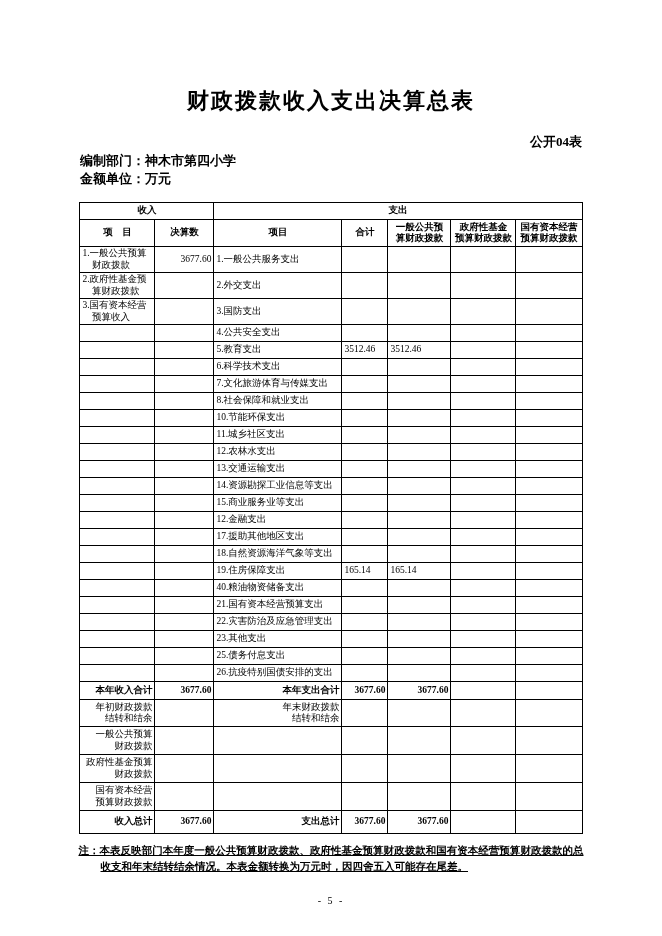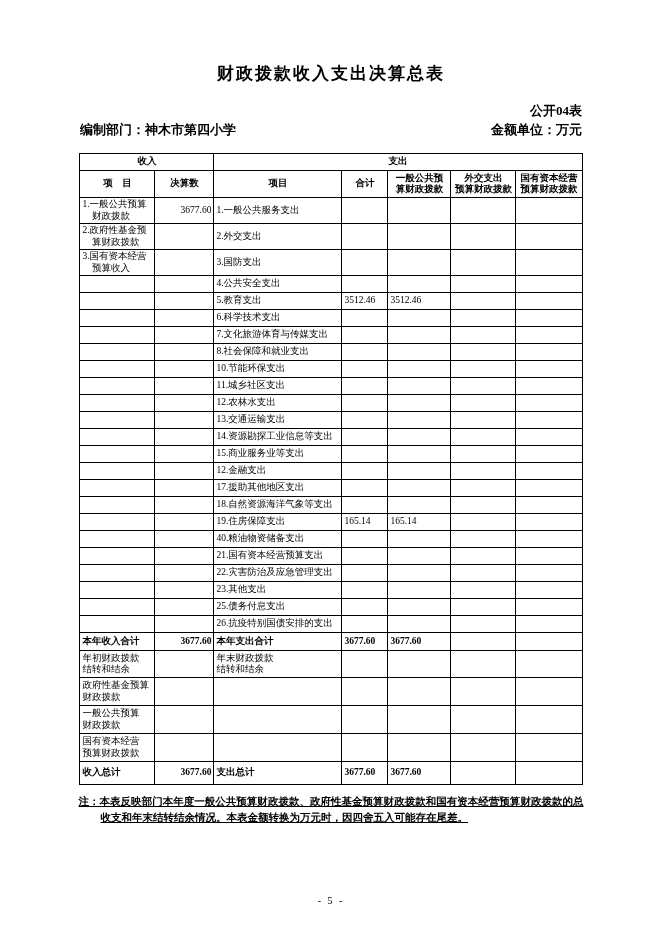--- a/index.html
+++ b/index.html
@@ -3,37 +3,37 @@
 <meta charset="utf-8">
 <style>
   * { margin:0; padding:0; box-sizing:border-box; }
   html,body { background:#ffffff; }
   body {
     width:662px; height:936px; position:relative; overflow:hidden;
     font-family:"Liberation Serif", serif; color:#000;
   }
   .sheet { position:absolute; inset:0; }
   .title {
-    margin-top:62px; text-align:center;
-    font-size:17px; font-weight:bold; letter-spacing:2px;
+    margin-top:86px; text-align:center;
+    font-size:22px; font-weight:bold; letter-spacing:2px;
   }
   .meta { width:502px; margin:0 auto; font-size:13px; font-weight:bold; }
   .form-no { text-align:right; margin-top:17px; }
-  .meta-row { display:flex; justify-content:space-between; margin-top:1px; }
+  .meta-row { display:flex; justify-content:space-between; margin-top:1px;flex-direction:column; }
   table {
     width:502px; margin:14px auto 0; border-collapse:collapse; table-layout:fixed;
   }
   th, td {
     border:1px solid #000;
     font-size:9.5px; line-height:1.18; padding:0 2px;
     vertical-align:middle; white-space:pre-line; overflow:hidden;
   }
   th { font-weight:bold; text-align:center; }
   .l { text-align:left; }
-  .c { text-align:left; }
+  .c { text-align:right; }
   .r { text-align:right; }
   .b { font-weight:bold; }
   .row-hdr1 th { height:17px; }
   .row-hdr2 th { height:27px; }
   .row-tallbody td { height:26px; }
   .row-body td { height:17px; }
   .row-sum td { height:18px; }
   .row-carry td { height:27px; }
   .row-detail td { height:28px; }
   .row-grand td { height:23px; }
@@ -77,21 +77,21 @@
         <th colspan="2">收入</th>
         <th colspan="5">支出</th>
       </tr>
       <tr class="row-hdr2" id="col-header-row">
           <th>项　目</th>
           <th>决算数</th>
           <th>项目</th>
           <th>合计</th>
           <th>一般公共预
 算财政拨款</th>
-          <th>外交支出
+          <th>政府性基金
 预算财政拨款</th>
           <th>国有资本经营
 预算财政拨款</th>
         </tr>
     </thead>
     <tbody id="table-body">
         <tr class="row-tallbody">
           <td class="l">1.一般公共预算
 　财政拨款</td>
           <td class="r">3677.60</td>
@@ -324,31 +324,31 @@
 结转和结余</td>
           <td class="r"></td>
           <td class="c">年末财政拨款
 结转和结余</td>
           <td class="c"></td>
           <td class="c"></td>
           <td class="c"></td>
           <td class="c"></td>
         </tr>
         <tr class="row-detail">
+          <td class="c">一般公共预算
+财政拨款</td>
+          <td class="r"></td>
+          <td class="c"></td>
+          <td class="c"></td>
+          <td class="c"></td>
+          <td class="c"></td>
+          <td class="c"></td>
+        </tr>
+        <tr class="row-detail">
           <td class="c">政府性基金预算
-财政拨款</td>
-          <td class="r"></td>
-          <td class="c"></td>
-          <td class="c"></td>
-          <td class="c"></td>
-          <td class="c"></td>
-          <td class="c"></td>
-        </tr>
-        <tr class="row-detail">
-          <td class="c">一般公共预算
 财政拨款</td>
           <td class="r"></td>
           <td class="c"></td>
           <td class="c"></td>
           <td class="c"></td>
           <td class="c"></td>
           <td class="c"></td>
         </tr>
         <tr class="row-detail">
           <td class="c">国有资本经营

